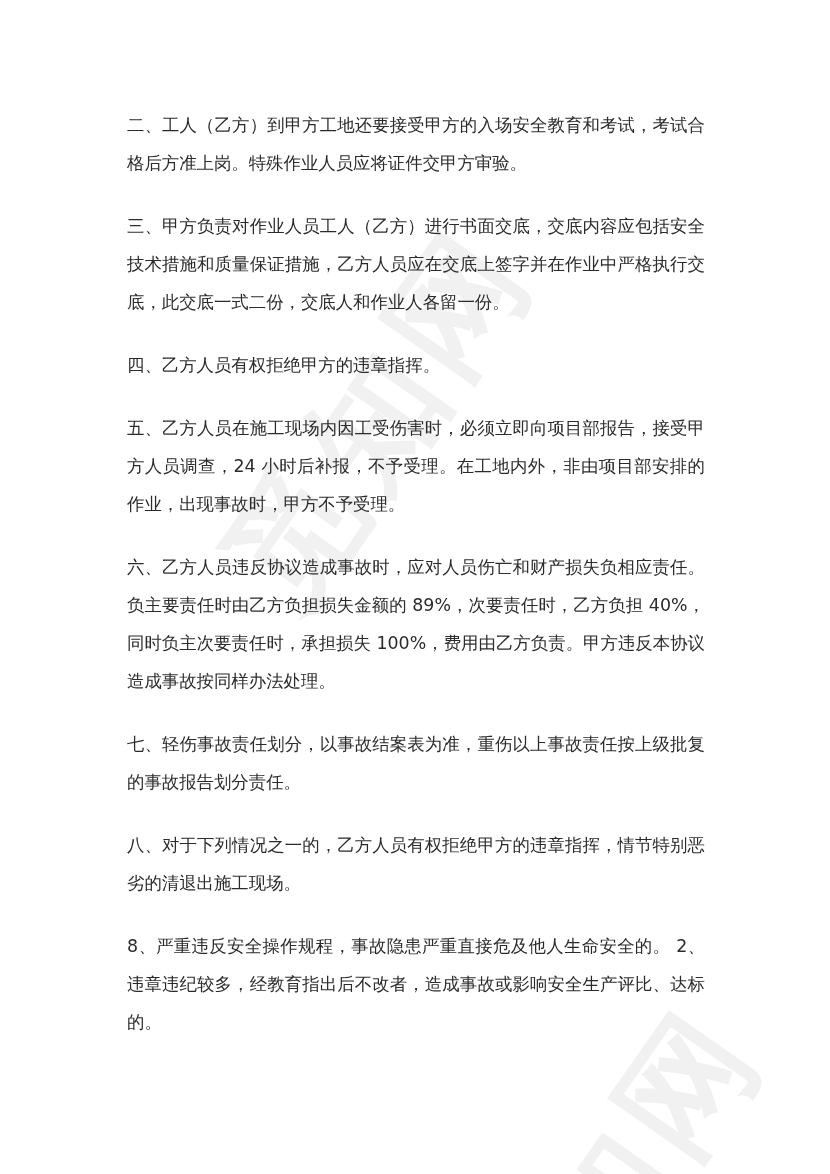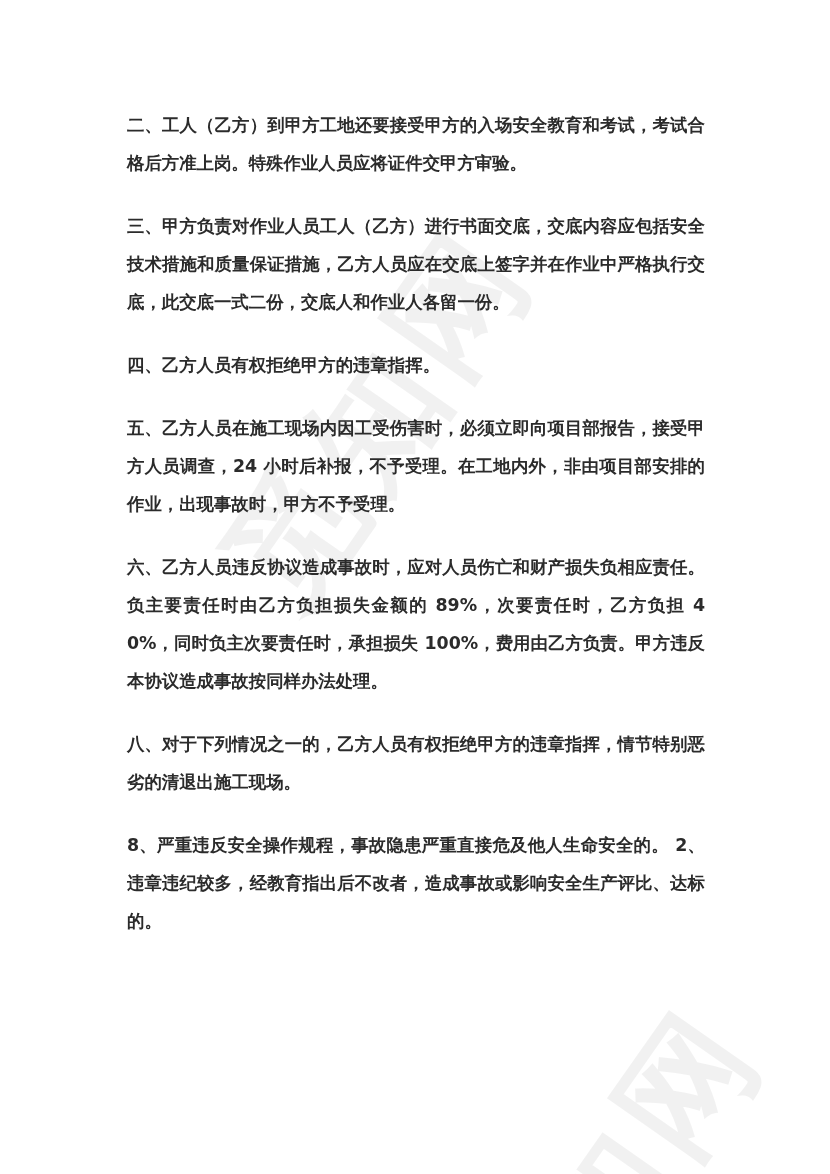--- a/index.html
+++ b/index.html
@@ -42,34 +42,34 @@
       top: 106px;
       width: 578px;
       z-index: 1;
     }
     .para {
       margin: 0 0 25px 0;
       font-size: 17.4px;
       line-height: 38px;
       text-align: justify;
       word-break: break-all;
-      font-weight: bold;
     }
   </style>
 </head>
 <body>
 
 <div class="page">
 
   <div class="watermark wm-1">觅知网</div>
   <div class="watermark wm-2">觅知网</div>
 
   <div class="content">
     <p class="para">二、工人（乙方）到甲方工地还要接受甲方的入场安全教育和考试，考试合格后方准上岗。特殊作业人员应将证件交甲方审验。</p>
     <p class="para">三、甲方负责对作业人员工人（乙方）进行书面交底，交底内容应包括安全技术措施和质量保证措施，乙方人员应在交底上签字并在作业中严格执行交底，此交底一式二份，交底人和作业人各留一份。</p>
     <p class="para">四、乙方人员有权拒绝甲方的违章指挥。</p>
     <p class="para">五、乙方人员在施工现场内因工受伤害时，必须立即向项目部报告，接受甲方人员调查，24 小时后补报，不予受理。在工地内外，非由项目部安排的作业，出现事故时，甲方不予受理。</p>
     <p class="para">六、乙方人员违反协议造成事故时，应对人员伤亡和财产损失负相应责任。负主要责任时由乙方负担损失金额的 89%，次要责任时，乙方负担 40%，同时负主次要责任时，承担损失 100%，费用由乙方负责。甲方违反本协议造成事故按同样办法处理。</p>
+    <p class="para">七、轻伤事故责任划分，以事故结案表为准，重伤以上事故责任按上级批复的事故报告划分责任。</p>
     <p class="para">八、对于下列情况之一的，乙方人员有权拒绝甲方的违章指挥，情节特别恶劣的清退出施工现场。</p>
     <p class="para">8、严重违反安全操作规程，事故隐患严重直接危及他人生命安全的。 2、违章违纪较多，经教育指出后不改者，造成事故或影响安全生产评比、达标的。</p>
   </div>
 
 </div>
 
 </body></html>

